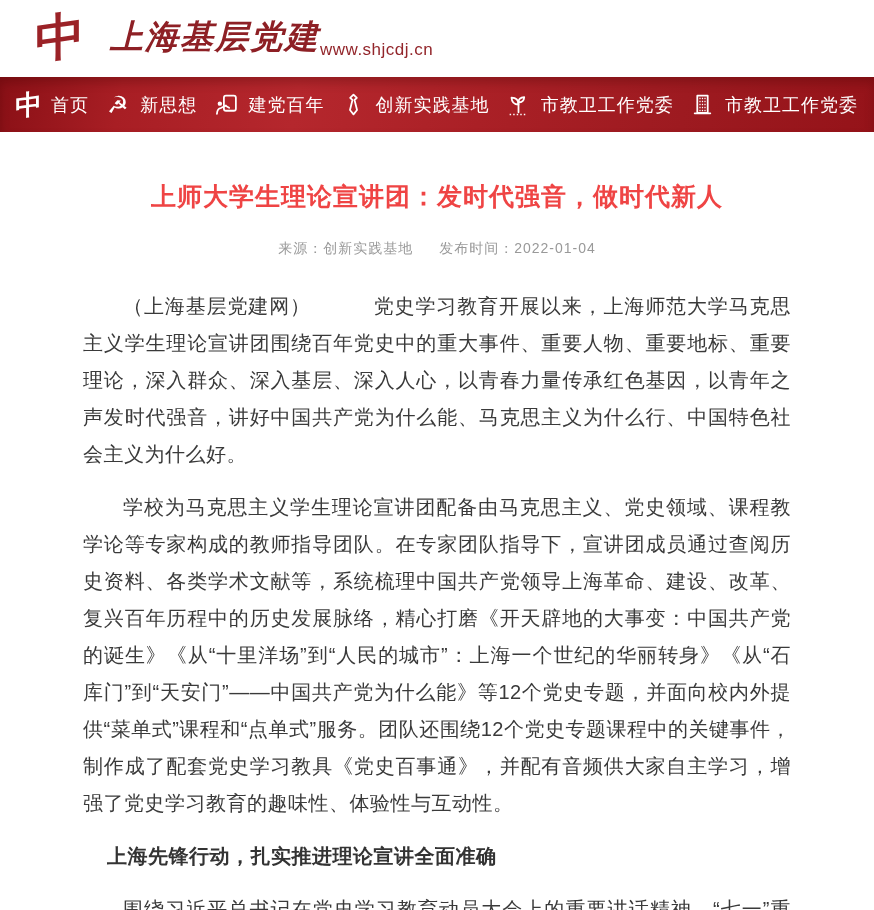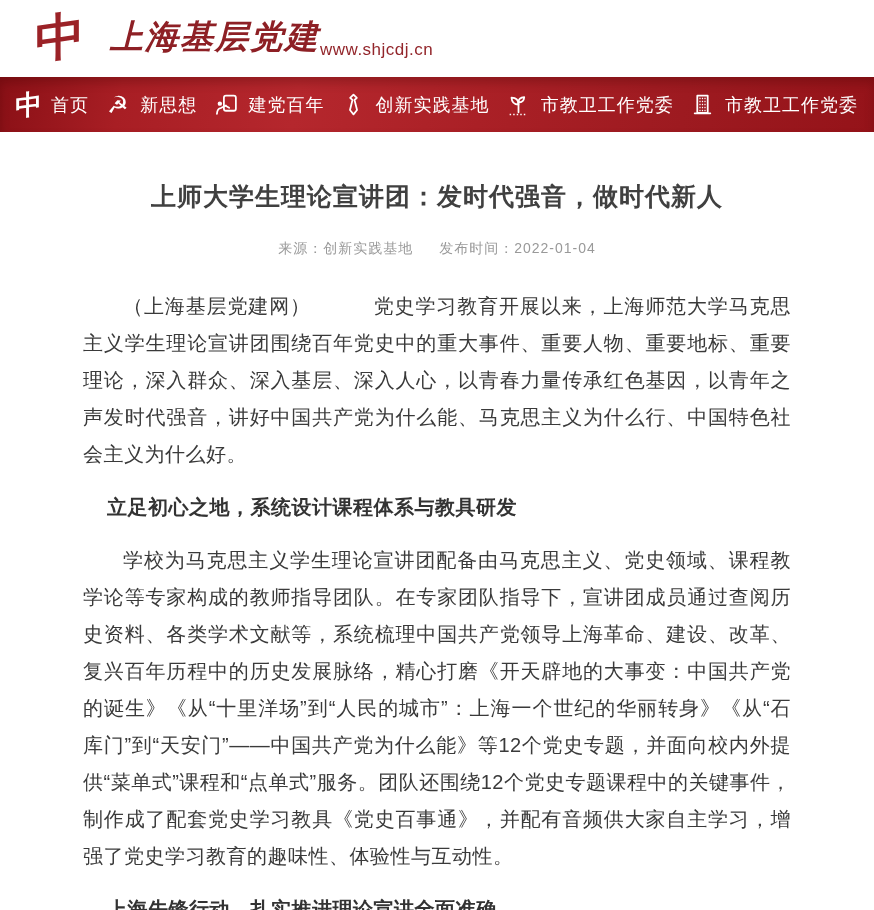--- a/index.html
+++ b/index.html
@@ -45,21 +45,21 @@
   .nav-item .icon svg{display:block;}
   .zhong-white{
     font-family:"DejaVu Serif","Liberation Serif",serif;
     font-size:27px;line-height:1;color:#fff;font-weight:bold;
     display:inline-block;transform:rotate(-8deg) skewX(-8deg);
   }
   .emblem{font-size:24px;line-height:1;color:#fff;}
   
   .article-title{
     margin:48px auto 0;text-align:center;font-size:25px;font-weight:bold;
-    color:#404040;letter-spacing:1px;
+    color:#ef4444;letter-spacing:1px;
   }
   .article-meta{
     margin-top:27px;text-align:center;font-size:14px;color:#999999;letter-spacing:1px;
   }
   .article-meta span + span{margin-left:26px;}
   .article-body{
     width:740px;margin:30px auto 0;font-size:20px;color:#3a3a3a;
     line-height:37px;text-align:justify;letter-spacing:.5px;
   }
   .article-body p{margin:16px;text-indent:2em;}
@@ -150,18 +150,17 @@
     </ul>
 </nav>
 
 <main>
   <h1 class="article-title">上师大学生理论宣讲团：发时代强音，做时代新人</h1>
   <div class="article-meta">
     <span>来源：创新实践基地</span><span>发布时间：2022-01-04</span>
   </div>
   <article class="article-body" id="article-body">
       <p>（上海基层党建网）　　　党史学习教育开展以来，上海师范大学马克思主义学生理论宣讲团围绕百年党史中的重大事件、重要人物、重要地标、重要理论，深入群众、深入基层、深入人心，以青春力量传承红色基因，以青年之声发时代强音，讲好中国共产党为什么能、马克思主义为什么行、中国特色社会主义为什么好。</p>
-      <h2>立足初心之地，系统设计课程体系与教具研发</h2>
       <p>学校为马克思主义学生理论宣讲团配备由马克思主义、党史领域、课程教学论等专家构成的教师指导团队。在专家团队指导下，宣讲团成员通过查阅历史资料、各类学术文献等，系统梳理中国共产党领导上海革命、建设、改革、复兴百年历程中的历史发展脉络，精心打磨《开天辟地的大事变：中国共产党的诞生》《从“十里洋场”到“人民的城市”：上海一个世纪的华丽转身》《从“石库门”到“天安门”——中国共产党为什么能》等12个党史专题，并面向校内外提供“菜单式”课程和“点单式”服务。团队还围绕12个党史专题课程中的关键事件，制作成了配套党史学习教具《党史百事通》，并配有音频供大家自主学习，增强了党史学习教育的趣味性、体验性与互动性。</p>
       <h2>上海先锋行动，扎实推进理论宣讲全面准确</h2>
       <p>围绕习近平总书记在党史学习教育动员大会上的重要讲话精神、“七一”重要讲话精神和党的十九届六中全会精神等重大主题，先后举行了多场集中备课培训，让团</p>
     </article>
 </main>
 
 </body></html>

